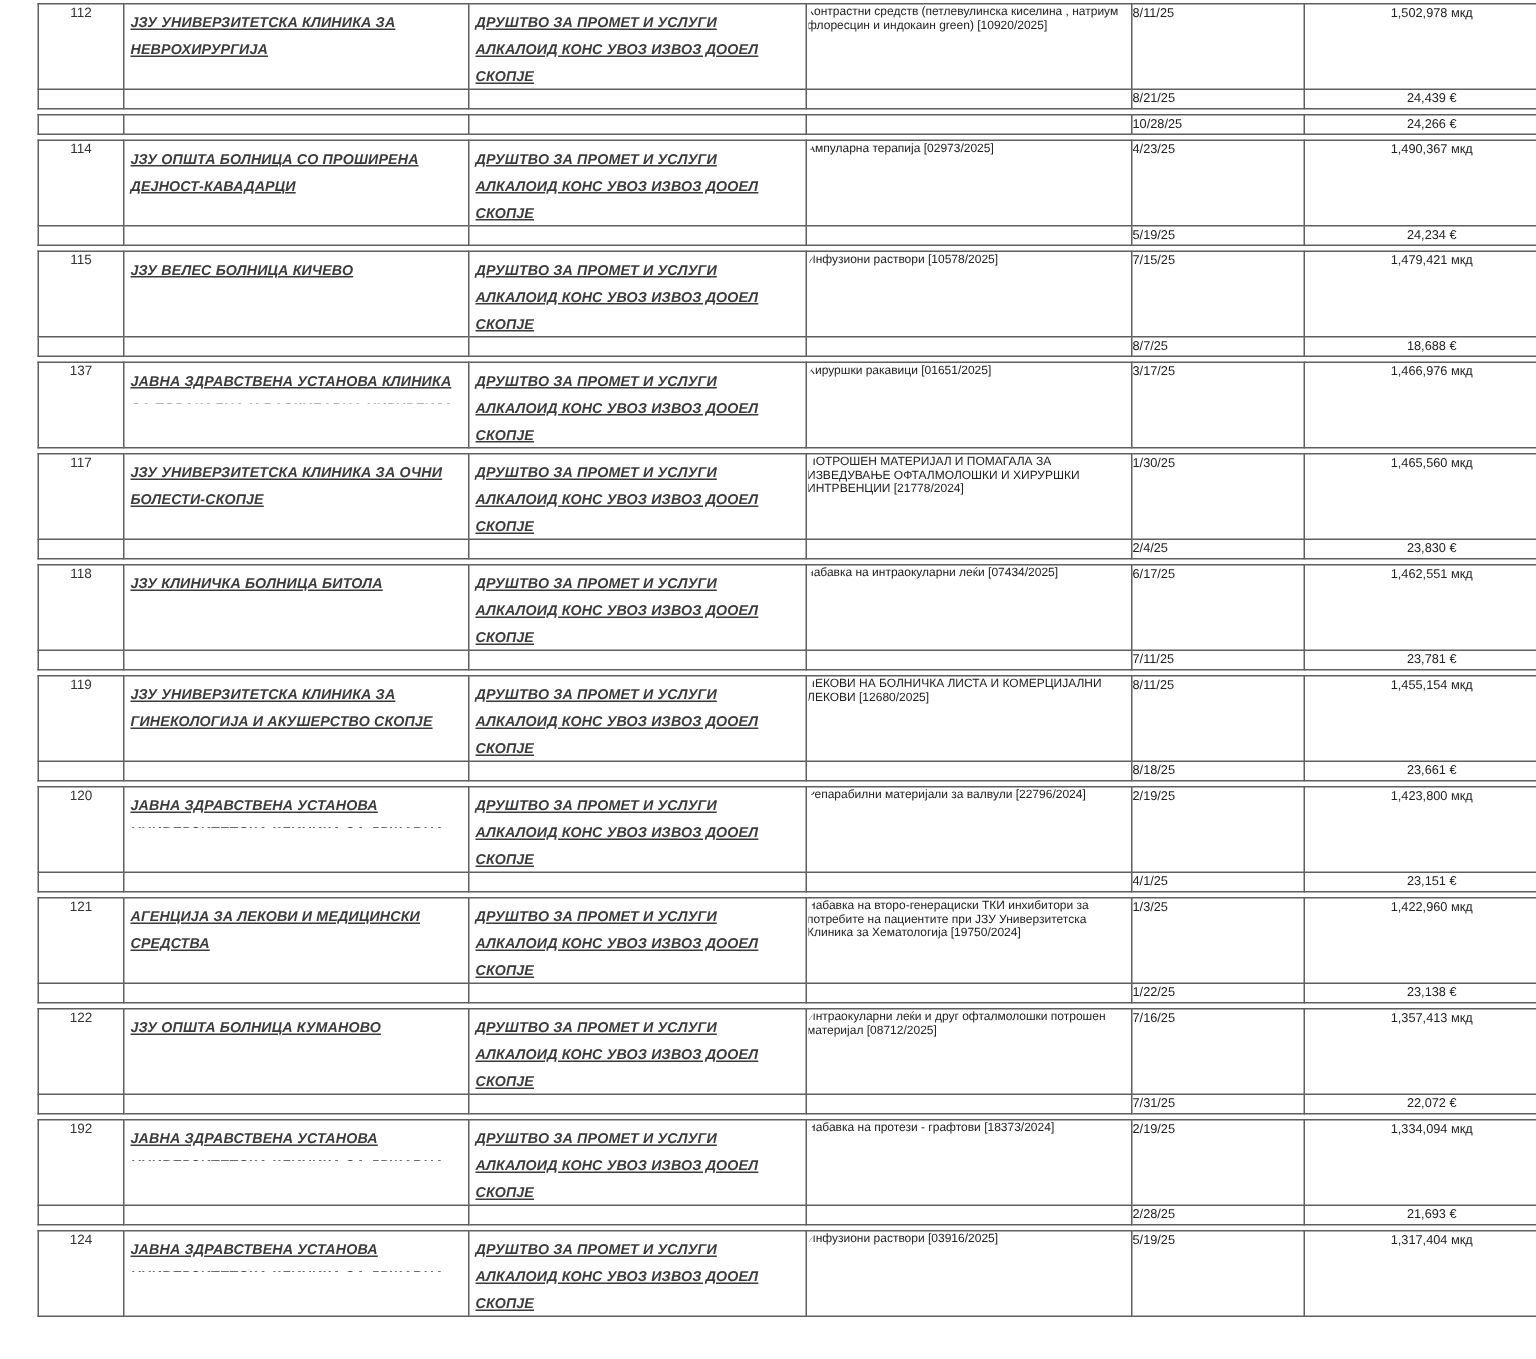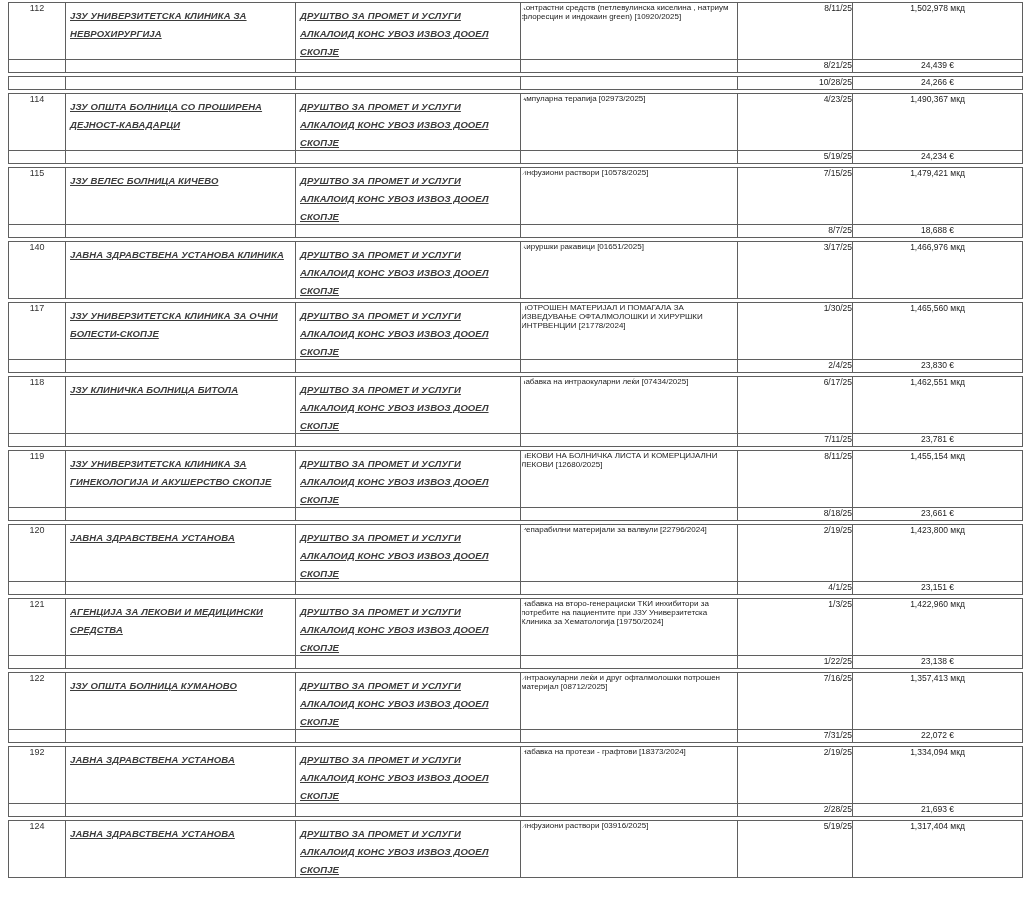--- a/index.html
+++ b/index.html
@@ -3,21 +3,21 @@
 <meta charset="utf-8">
 <style>
   html, body { margin: 0; padding: 0; background: #ffffff; }
   .page {
     position: relative;
     width: 1024px;
     height: 906px;
     overflow: hidden;
     background: #ffffff;
     box-sizing: border-box;
-    padding: 2px 2px 0 8px;
+    padding: 2px 2px 0 25px;
     font-family: "Liberation Sans", sans-serif;
     color: #222222;
   }
   table.record {
     border-collapse: collapse;
     table-layout: fixed;
     width: 1014px;
     margin: 0 0 3px 0;
     background: #ffffff;
   }
@@ -55,21 +55,21 @@
   }
   td.desc {
     font-size: 8px;
     line-height: 9px;
     padding: 2px 3px 1px 3px;
     color: #222222;
     border-radius: 10px;
   }
   td.date {
     vertical-align: middle;
-    text-align: right;
+    text-align: left;
     font-size: 8.5px;
     color: #222222;
   }
   td.amt {
     vertical-align: middle;
     text-align: center;
     font-size: 8.5px;
     padding-left: 5px;
     color: #222222;
   }
@@ -216,21 +216,21 @@
     <colgroup>
       <col class="c-num">
           <col class="c-inst">
           <col class="c-supp">
       <col class="c-desc">
           <col class="c-date">
           <col class="c-amt">
     </colgroup>
     <tbody>
       <tr class="main">
-        <td class="num">140</td>
+        <td class="num">137</td>
         <td>
           <div class="wrap inst-wrap clipped">
             <a href="#" class="link">ЈАВНА ЗДРАВСТВЕНА УСТАНОВА КЛИНИКА ЗА ТОРАКАЛНА И ВАСКУЛАРНА ХИРУРГИЈА, СКОПЈЕ</a>
           </div>
         </td>
         <td>
           <div class="wrap">
             <a href="#" class="link">ДРУШТВО ЗА ПРОМЕТ И УСЛУГИ АЛКАЛОИД КОНС УВОЗ ИЗВОЗ ДООЕЛ СКОПЈЕ</a>
           </div>
         </td>

